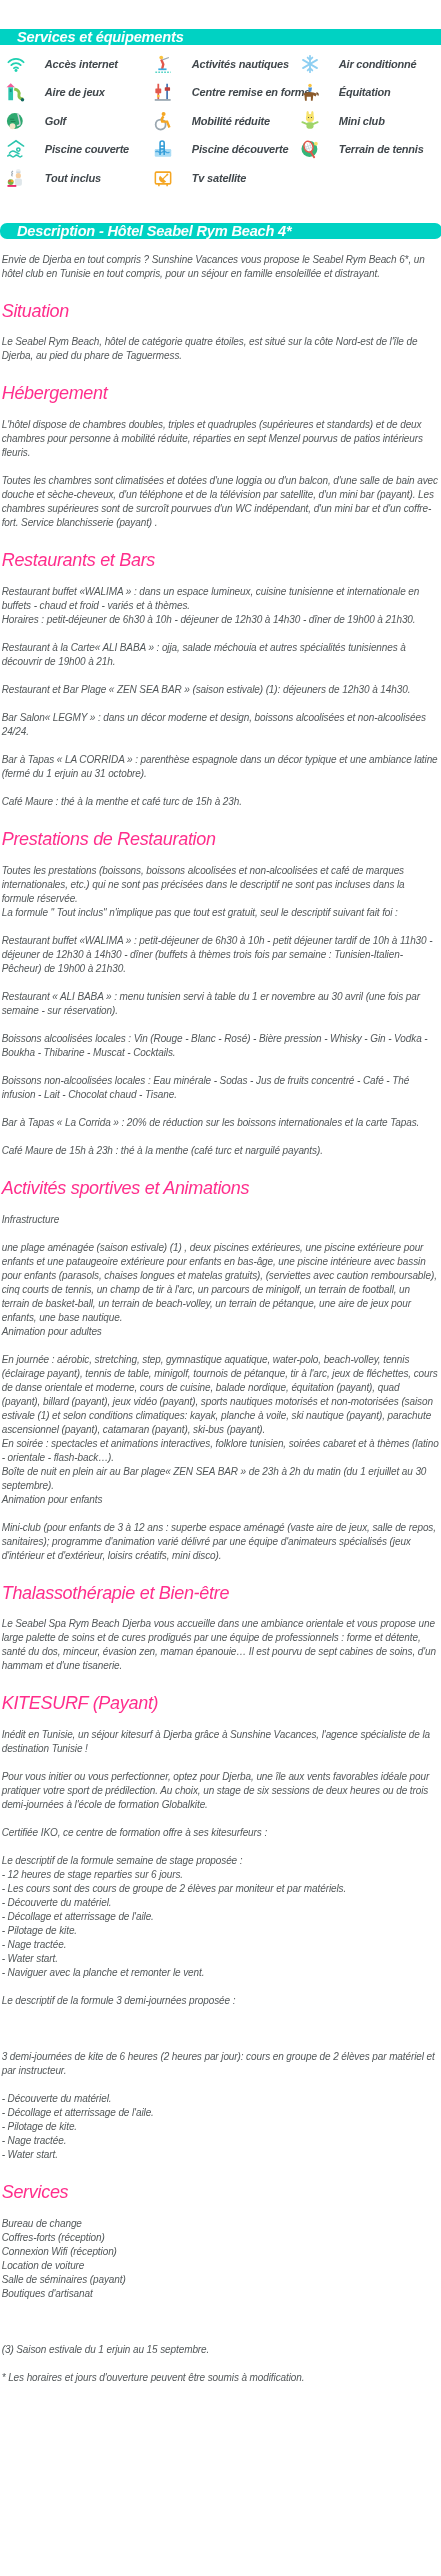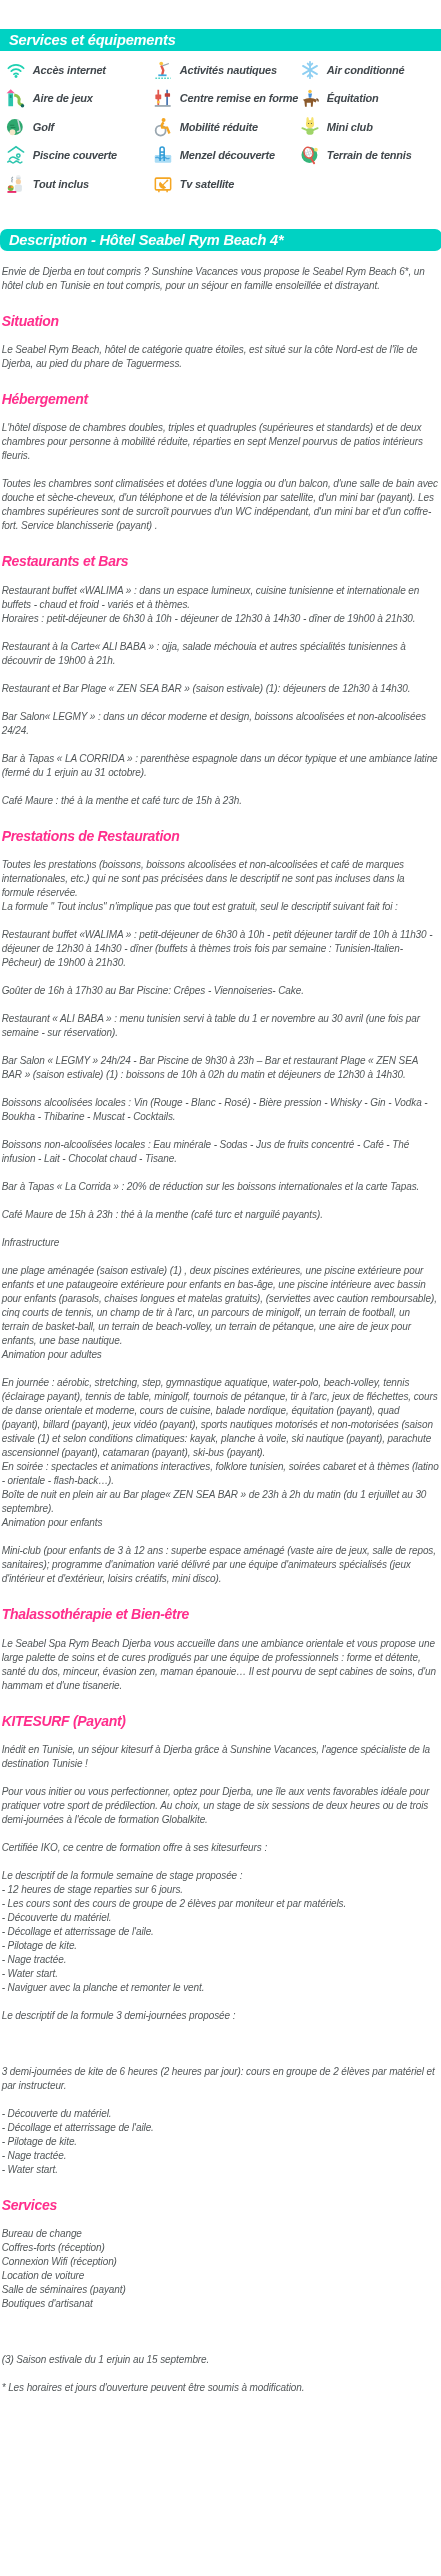--- a/index.html
+++ b/index.html
@@ -13,43 +13,43 @@
   body{
     width:442px;
     min-height:2576px;
     background:#ffffff;
     font-family:"Liberation Sans", sans-serif;
     overflow-x:hidden;
   }
   .top-spacer{height:29px;}
   .bar{
     background:var(--teal);
-    height:22px;
+    height:16px;
     display:flex;
     align-items:center;
-    padding-left:9px;
+    padding-left:17px;
   }
   .bar-title{
     color:#ffffff;
     font-style:italic;
     font-weight:bold;
     font-size:14.6px;
     letter-spacing:-0.2px;
     white-space:nowrap;
   }
   .services-grid{
     display:grid;
     grid-template-columns:147px 147px 148px;
     padding:8.2px 0 0 5.8px;
     row-gap:7.6px;
   }
   .service-item{
     display:flex;
     align-items:center;
-    gap:7px;
+    gap:19px;
     height:21px;
   }
   .service-icon{width:20px;height:20px;flex:0 0 20px;}
   .service-label{
     font-size:11px;
     font-style:italic;
     font-weight:bold;
     color:var(--label-text);
     letter-spacing:-0.2px;
     white-space:nowrap;
@@ -63,22 +63,22 @@
   }
   .para{
     margin:14px 0;
     line-height:14px;
     white-space:pre-line;
     letter-spacing:-0.1px;
   }
   .section-heading{
     color:var(--pink);
     font-style:italic;
-    font-weight:bold;
-    font-size:14px;
+    font-weight:normal;
+    font-size:18px;
     letter-spacing:-0.3px;
     margin:21px 0 9.3px 0;
     line-height:1.1;
   }
 </style>
 </head>
 <body>
 
 <div class="top-spacer"></div>
 
@@ -207,21 +207,21 @@
   <div class="service-item">
     <svg class="service-icon" viewBox="0 0 34 34">
       <rect x="3" y="17" width="28" height="13" rx="2" fill="#aadcf5"></rect>
       <path d="M4 22 q3 -2.5 6 0 q3 2.5 6 0 q3 -2.5 6 0 q3 2.5 6 0" stroke="#4aa8e0" stroke-width="2.2" fill="none"></path>
       <g stroke="#2f9bd6" stroke-width="2.6" fill="none">
         <path d="M12 27 V7 a3.5 3.5 0 0 1 7 0 V27"></path>
         <line x1="12" y1="12" x2="19" y2="12"></line>
         <line x1="12" y1="17" x2="19" y2="17"></line>
       </g>
     </svg>
-    <span class="service-label">Menzel découverte</span>
+    <span class="service-label">Piscine découverte</span>
   </div>
 
   <div class="service-item">
     <svg class="service-icon" viewBox="0 0 34 34">
       <circle cx="16" cy="17" r="13.5" fill="#35b57a"></circle>
       <ellipse cx="14.5" cy="13" rx="7.5" ry="9.5" fill="#ffffff" stroke="#e2574c" stroke-width="2.6" transform="rotate(-20 14.5 13)"></ellipse>
       <path d="M10 9 v9 M14 7 v13 M18 8 v10 M9 12 h11 M8.5 16 h11" stroke="#bfcbd2" stroke-width="1" transform="rotate(-20 14.5 13)"></path>
       <line x1="18.5" y1="22" x2="24" y2="31" stroke="#e2574c" stroke-width="3.4" stroke-linecap="round"></line>
       <circle cx="27" cy="8" r="3.2" fill="#f7e26b"></circle>
     </svg>
@@ -294,31 +294,30 @@
         <p class="para">Café Maure : thé à la menthe et café turc de 15h à 23h.</p>
       </div>
   </section>
 
   <section>
     <h2 class="section-heading">Prestations de Restauration</h2>
     <div>
         <p class="para">Toutes les prestations (boissons, boissons alcoolisées et non-alcoolisées et café de marques internationales, etc.) qui ne sont pas précisées dans le descriptif ne sont pas incluses dans la formule réservée.
 La formule " Tout inclus" n'implique pas que tout est gratuit, seul le descriptif suivant fait foi :</p>
         <p class="para">Restaurant buffet «WALIMA » : petit-déjeuner de 6h30 à 10h - petit déjeuner tardif  de 10h à 11h30 - déjeuner de 12h30 à 14h30 - dîner (buffets à thèmes trois fois par semaine : Tunisien-Italien-Pêcheur) de 19h00 à 21h30.</p>
-        <p class="para">Goûter de 16h à 17h30 au Bar Piscine: Crêpes - Viennoiseries- Cake.</p>
         <p class="para">Restaurant « ALI BABA » : menu tunisien servi à table du 1 er  novembre au 30 avril (une fois par semaine - sur réservation).</p>
-        <p class="para">Bar  Salon  « LEGMY »  24h/24  - Bar Piscine de 9h30 à 23h – Bar et restaurant Plage « ZEN SEA BAR » (saison estivale) (1)  : boissons de 10h à 02h du matin et déjeuners de 12h30 à 14h30.</p>
         <p class="para">Boissons alcoolisées locales  : Vin (Rouge - Blanc - Rosé) - Bière pression - Whisky - Gin - Vodka - Boukha - Thibarine - Muscat - Cocktails.</p>
         <p class="para">Boissons non-alcoolisées locales  : Eau minérale - Sodas - Jus de fruits concentré - Café - Thé infusion - Lait - Chocolat chaud - Tisane.</p>
         <p class="para">Bar à Tapas « La Corrida » :  20% de réduction sur les boissons internationales et la carte Tapas.</p>
         <p class="para"> Café Maure de 15h à 23h : thé à la menthe (café turc et narguilé payants).</p>
       </div>
   </section>
 
   <section>
+    <h2 class="section-heading">Activités sportives et Animations</h2>
     <div>
         <p class="para">Infrastructure</p>
         <p class="para">une plage aménagée (saison estivale) (1) , deux piscines extérieures, une piscine extérieure pour enfants et une pataugeoire extérieure pour enfants en bas-âge, une piscine intérieure avec bassin pour enfants (parasols, chaises longues et matelas gratuits), (serviettes avec caution remboursable), cinq courts de tennis, un champ de tir à l'arc, un parcours de minigolf, un terrain de football, un terrain de basket-ball, un terrain de beach-volley, un terrain de pétanque, une aire de jeux pour enfants, une base nautique.
 Animation pour adultes</p>
         <p class="para">En journée : aérobic, stretching, step, gymnastique aquatique, water-polo, beach-volley, tennis (éclairage payant), tennis de table, minigolf, tournois de pétanque, tir à l'arc, jeux de fléchettes, cours de danse orientale et moderne, cours de cuisine, balade nordique, équitation (payant), quad (payant), billard (payant), jeux vidéo (payant), sports nautiques motorisés et non-motorisées (saison estivale (1) et selon conditions climatiques: kayak, planche à voile, ski nautique (payant), parachute ascensionnel (payant), catamaran (payant), ski-bus (payant).
 En soirée : spectacles et animations interactives, folklore tunisien, soirées cabaret et à thèmes (latino  - orientale - flash-back…).
 Boîte de nuit en plein air au Bar plage«  ZEN SEA BAR  »  de 23h à 2h du matin (du 1 erjuillet au 30 septembre).
 Animation pour enfants</p>
         <p class="para">Mini-club (pour enfants de 3 à 12 ans : superbe espace aménagé (vaste aire de jeux, salle de repos, sanitaires); programme d'animation varié délivré par une équipe d'animateurs spécialisés  (jeux d'intérieur et d'extérieur, loisirs créatifs, mini disco).</p>
       </div>

